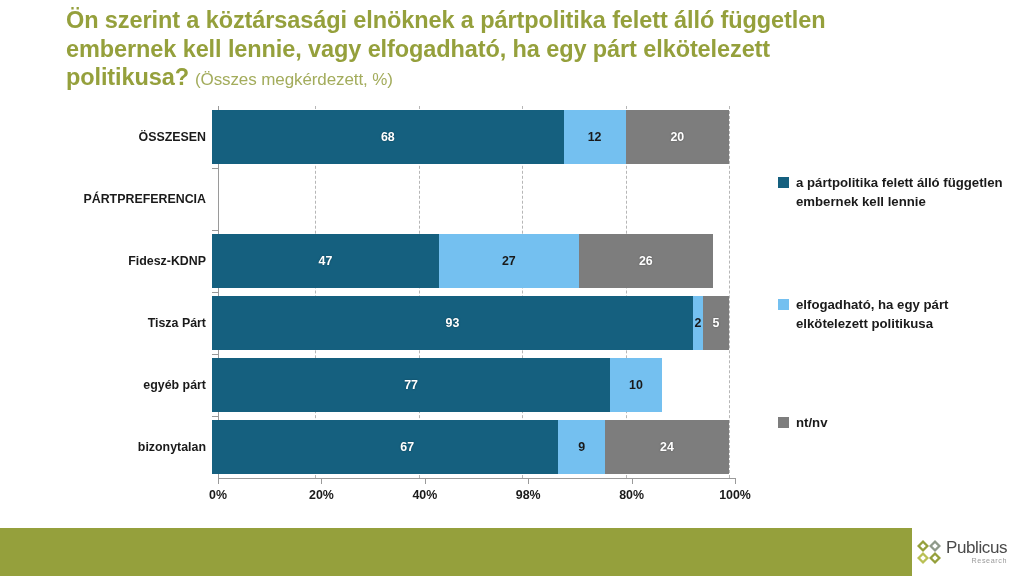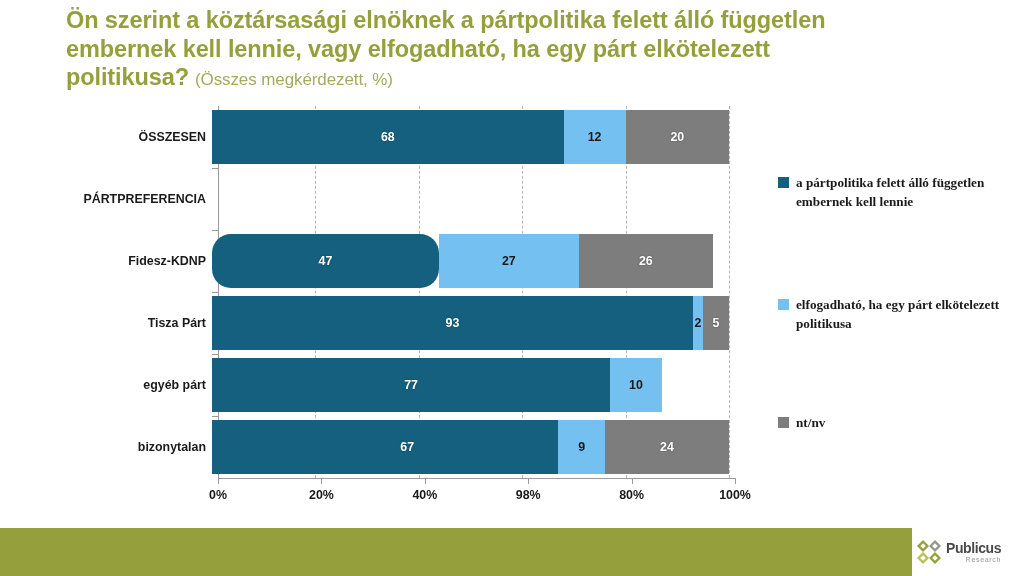--- a/index.html
+++ b/index.html
@@ -148,21 +148,20 @@
   .legend-swatch {
     width: 11px; height: 11px;
     flex: 0 0 11px;
     margin-top: 3px;
   }
   .legend-text {
     font-size: 13.2px;
     font-weight: bold;
     line-height: 18.5px;
     color: #1a1a1a;
-    font-family: Liberation Serif, serif;
   }
 
   
   .footer-bar {
     position: absolute;
     left: 0; top: 528px;
     width: 912px; height: 48px;
     background: #95A03C;
   }
   .footer-logo-zone {
@@ -172,21 +171,21 @@
     background: #ffffff;
     display: flex;
     align-items: center;
     justify-content: flex-start;
     padding-left: 4px;
   }
   .logo-wrap { display: flex; align-items: center; gap: 4px; }
   .logo-mark { width: 26px; height: 26px; flex: 0 0 26px; }
   .logo-text { display: flex; flex-direction: column; line-height: 1; }
   .logo-name {
-    font-size: 14px; font-weight: bold; color: #4a4a4a;
+    font-size: 17px; font-weight: normal; color: #4a4a4a;
     letter-spacing: -0.4px;
   }
   .logo-sub {
     font-size: 7.2px; color: #9a9a9a; letter-spacing: 0.6px;
     text-align: right; margin-top: 1px;
   }
 </style>
 </head>
 <body>
 
@@ -223,21 +222,21 @@
             <span class="seg-label">68</span>
           </div>
           <div class="seg s1" style="width: 62.04px;">
             <span class="seg-label">12</span>
           </div>
           <div class="seg s2" style="width: 103.4px;">
             <span class="seg-label">20</span>
           </div>
         </div>
         <div class="bar-row" style="top: 128px; height: 54px;">
-          <div class="seg s0" style="width: 227px; border-radius: 19px;">
+          <div class="seg s0" style="width: 227px;">
             <span class="seg-label">47</span>
           </div>
           <div class="seg s1" style="width: 139.59px;">
             <span class="seg-label">27</span>
           </div>
           <div class="seg s2" style="width: 134.42px;">
             <span class="seg-label">26</span>
           </div>
         </div>
         <div class="bar-row" style="top: 190px; height: 54px;">

